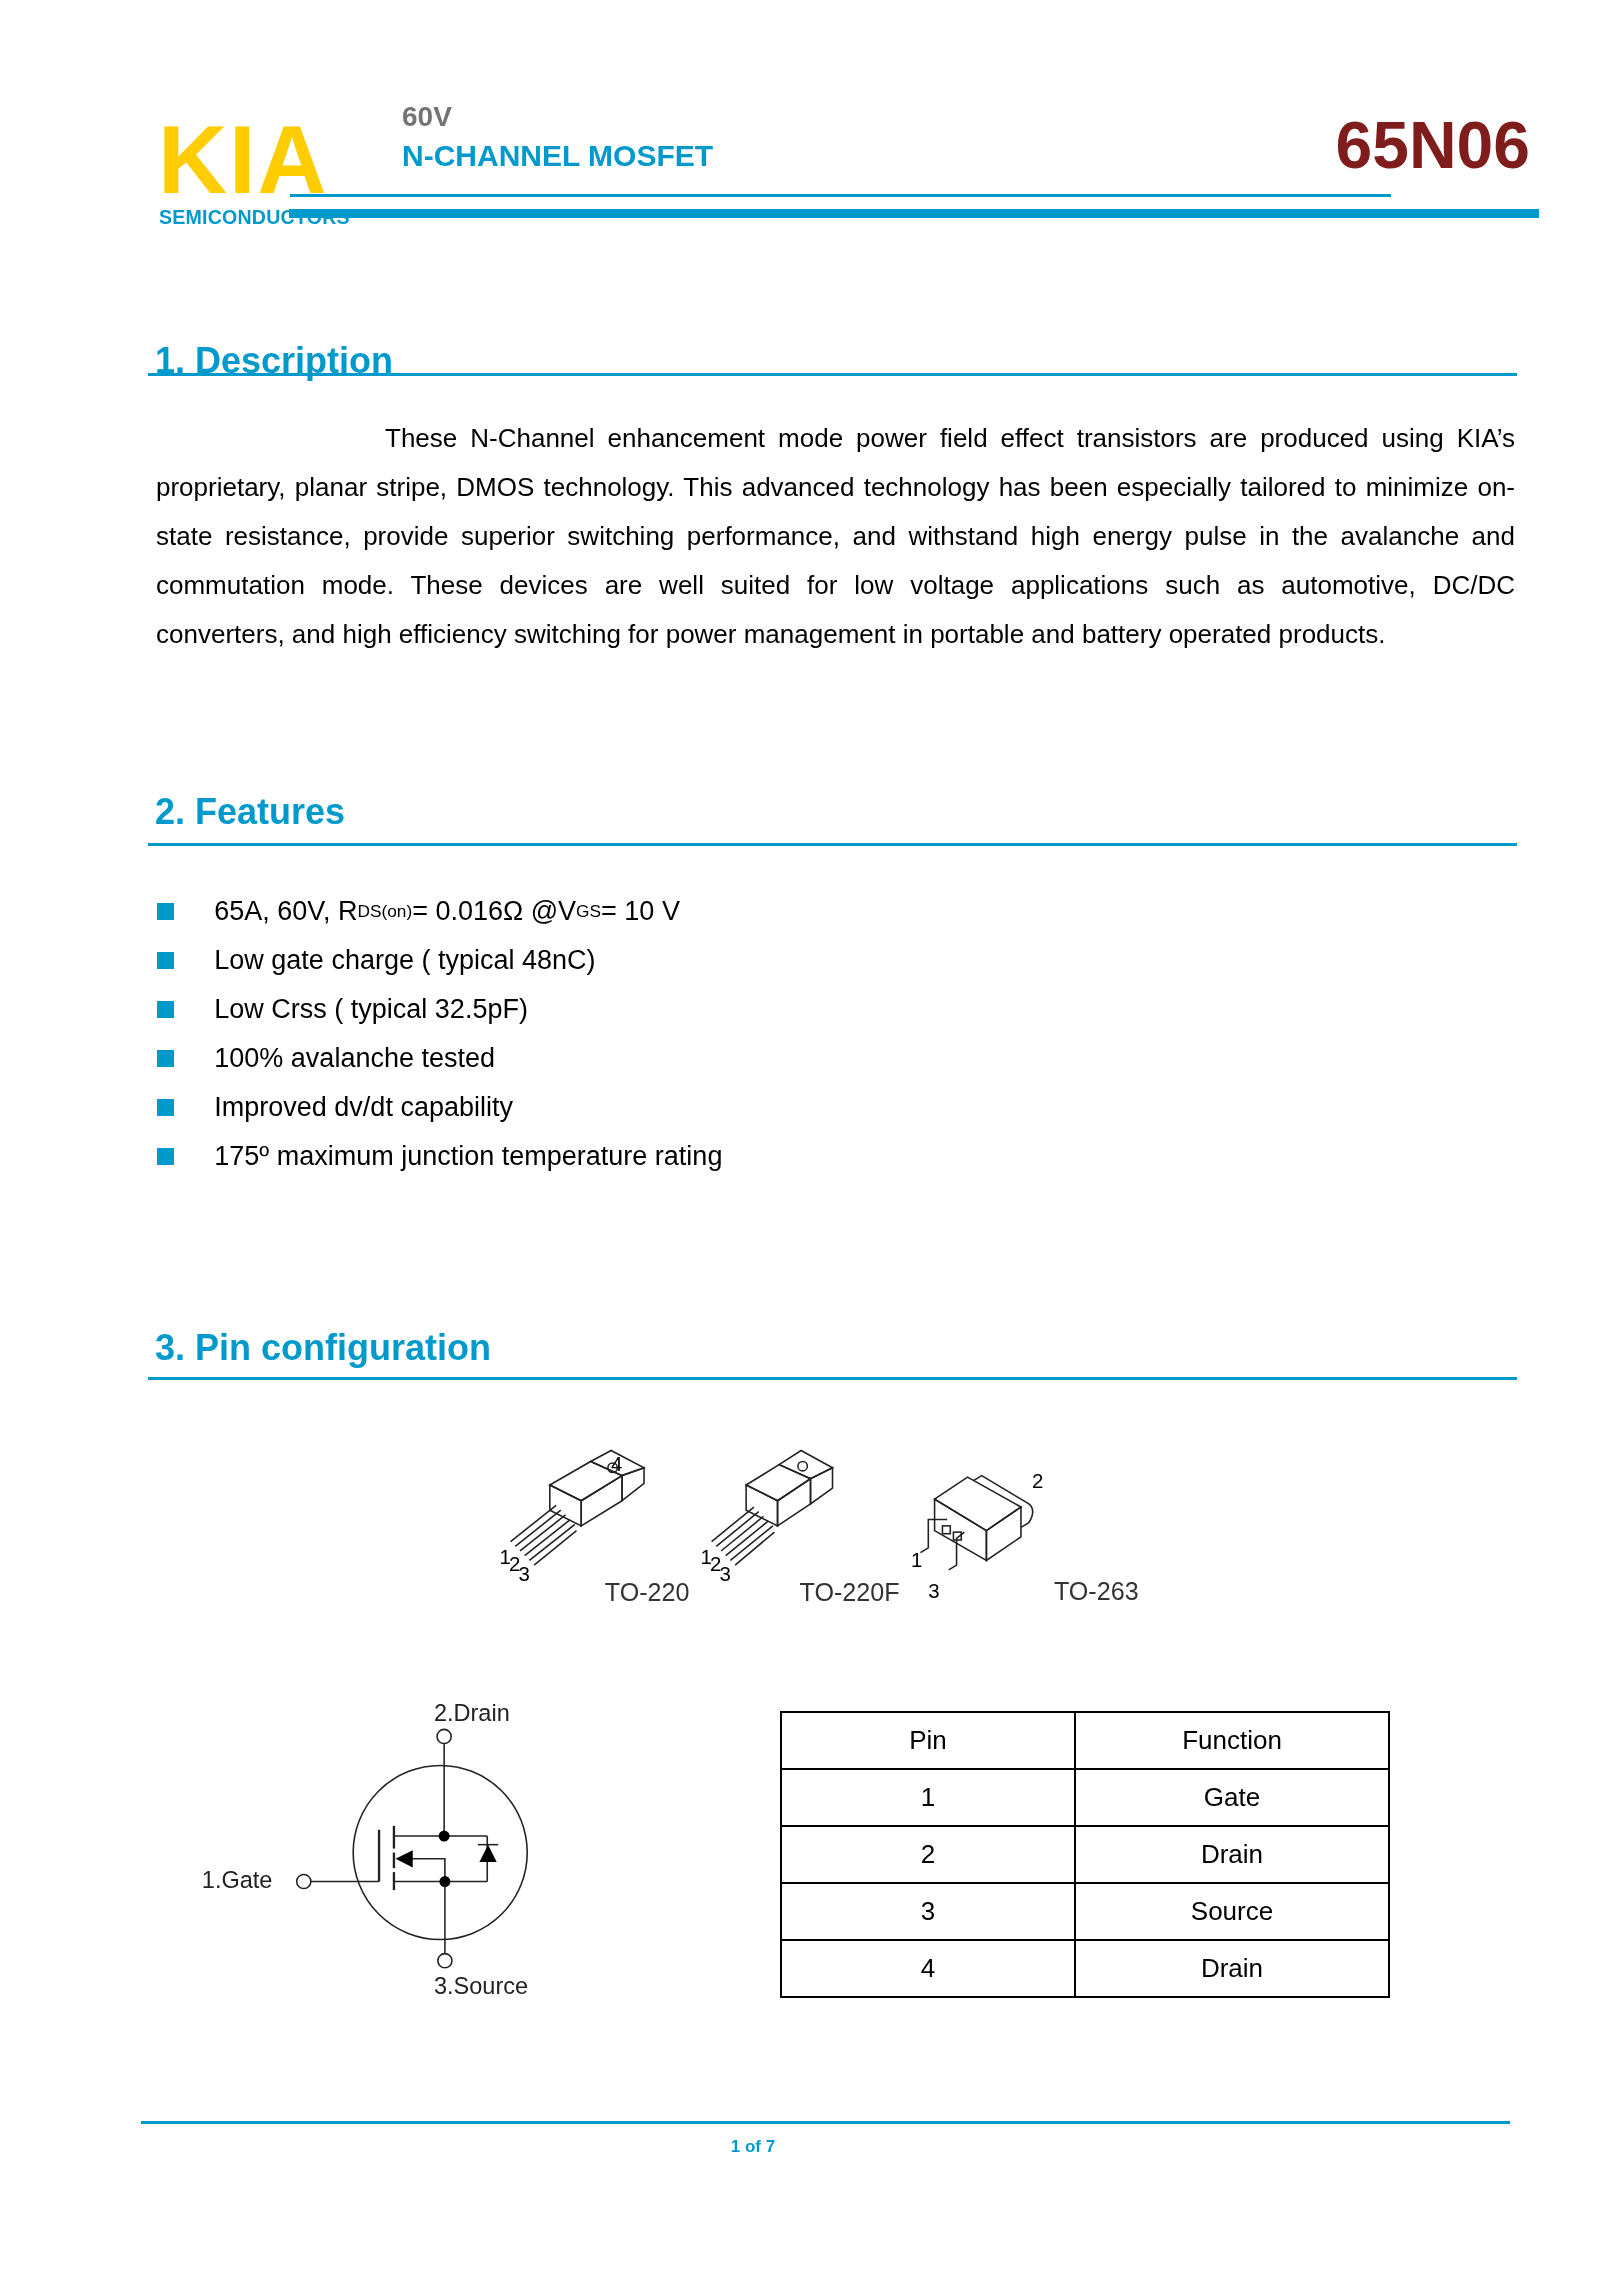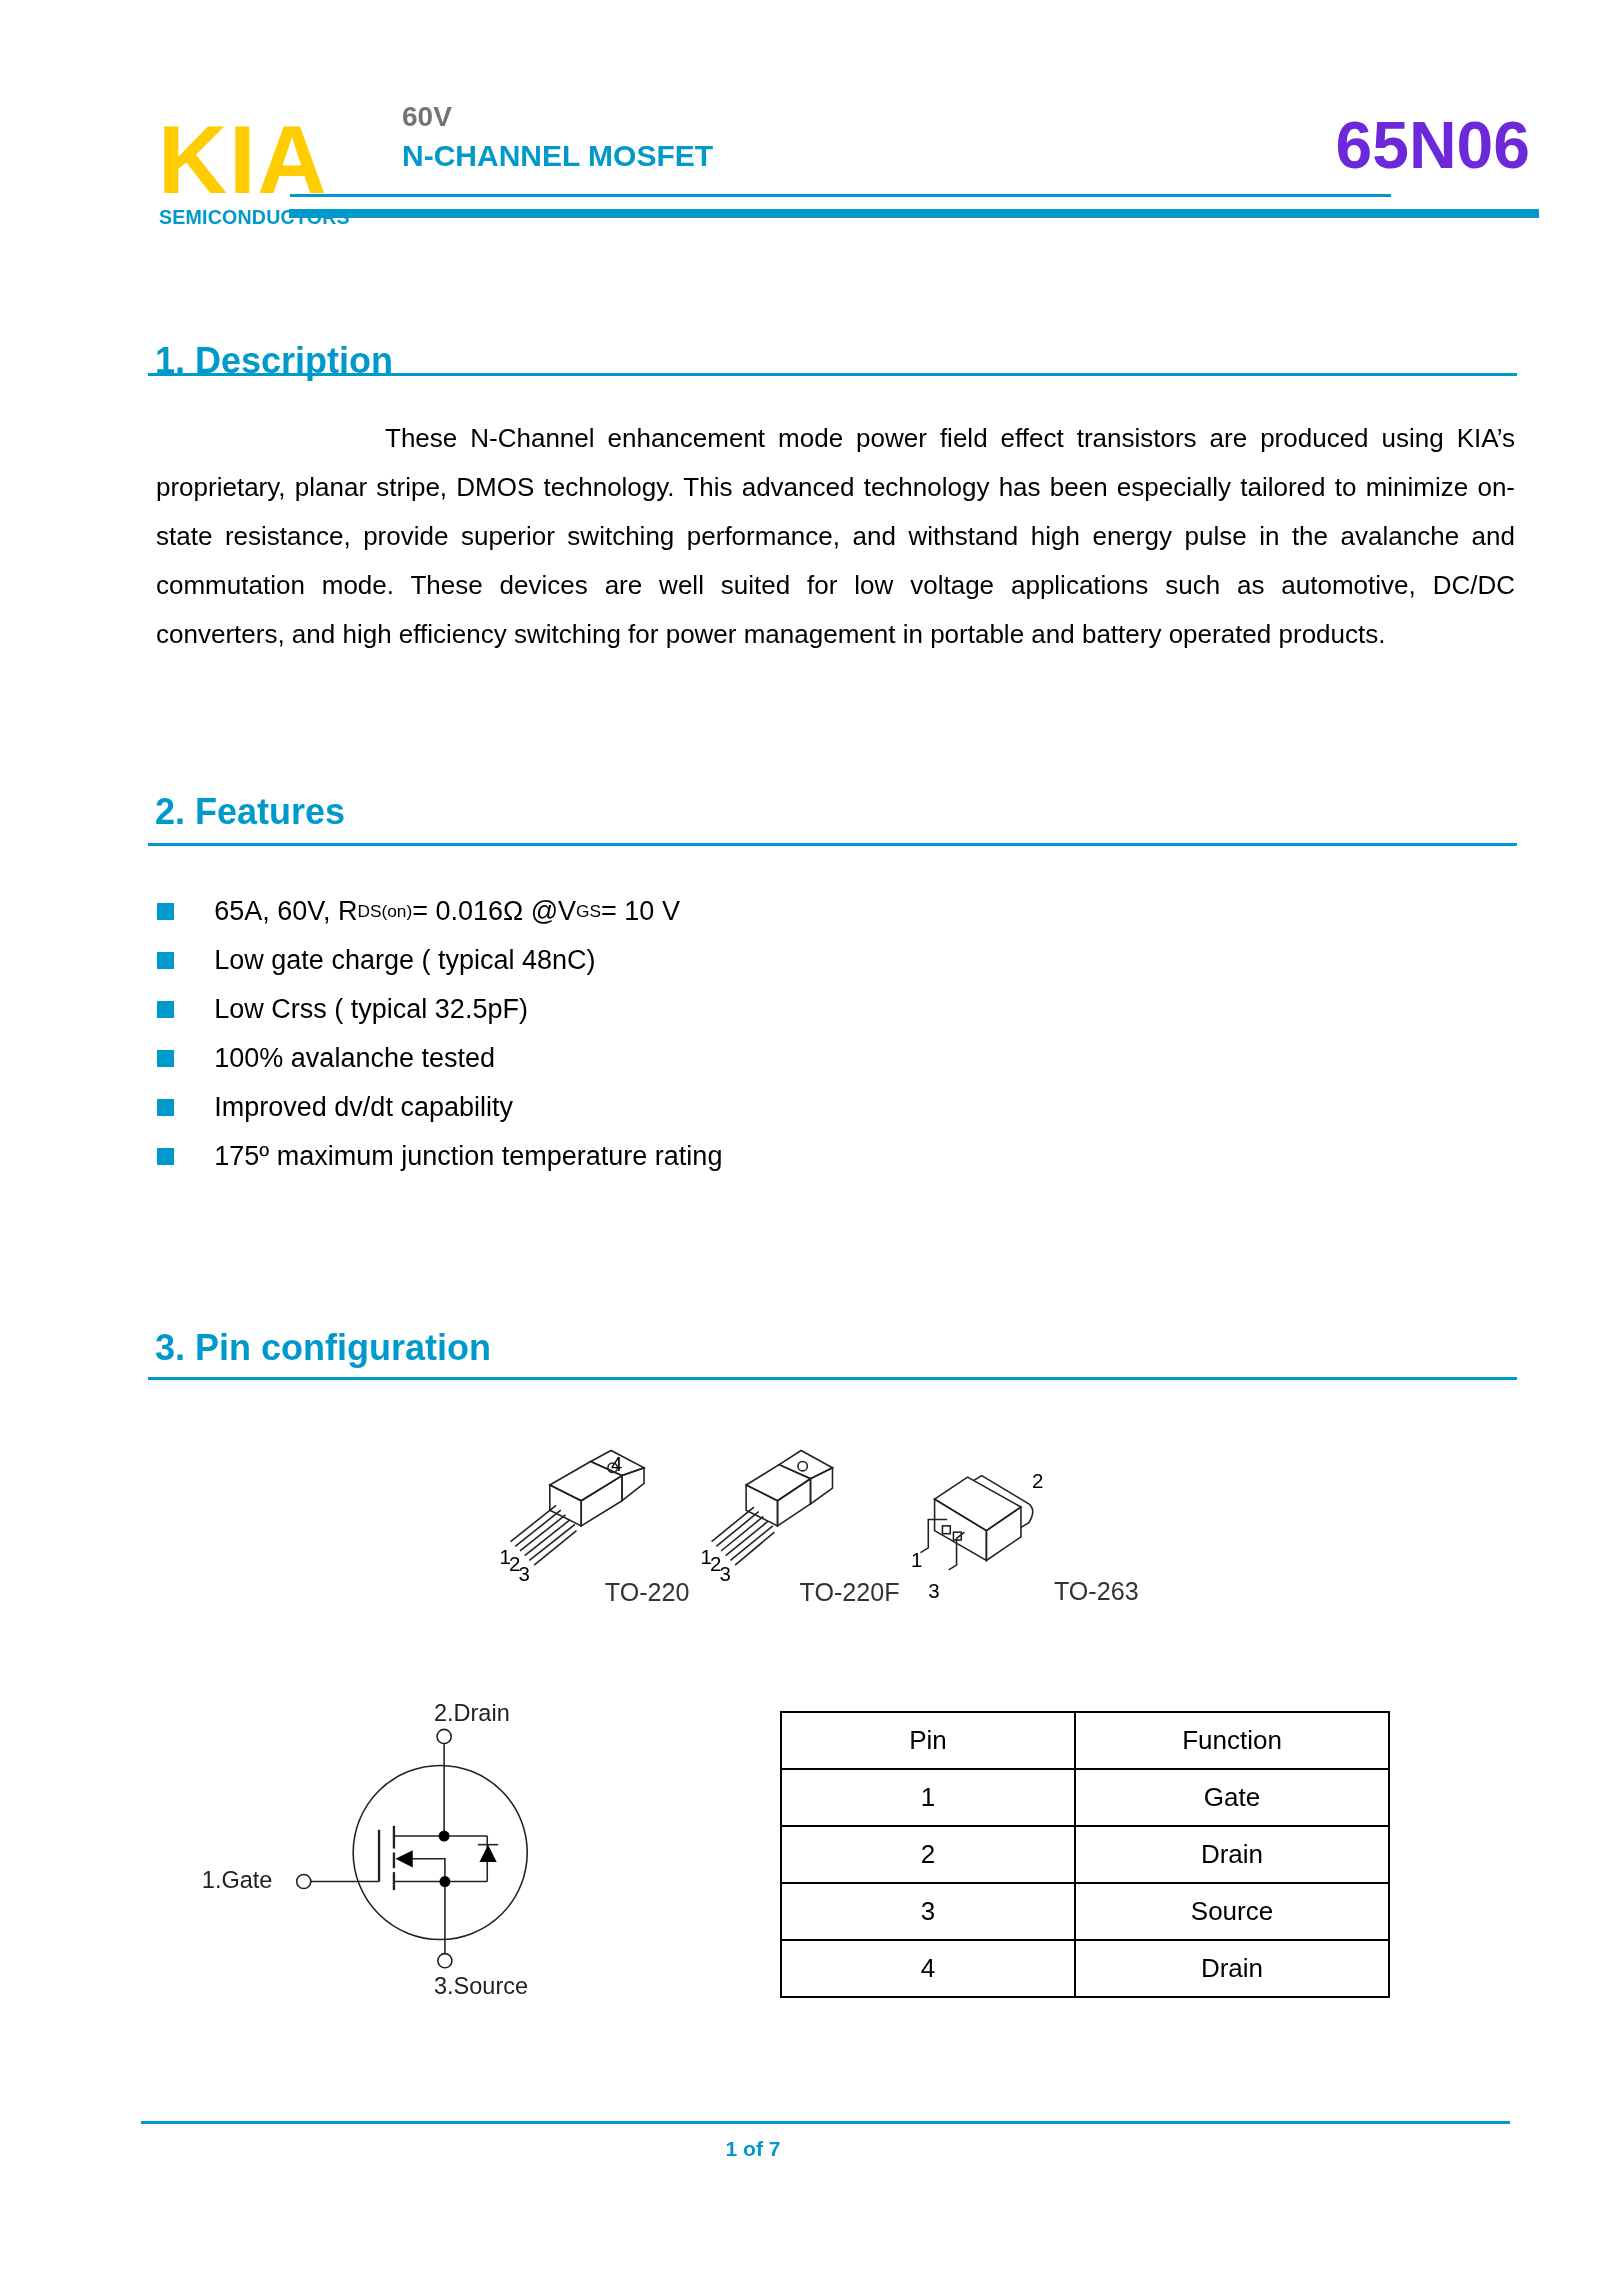--- a/index.html
+++ b/index.html
@@ -4,40 +4,40 @@
 <style>
   html, body { margin: 0; padding: 0; background: #ffffff; }
   body { width: 1623px; height: 2295px; position: relative; overflow: hidden;
          font-family: "Liberation Sans", sans-serif; color: #000; }
   .abs { position: absolute; }
   
   .logo { left: 158px; top: 97px; font-size: 96px; font-weight: bold; color: #ffcc00; letter-spacing: 1.6px; line-height: 1; margin-top: 15px; }
   .logo-sub { left: 159px; top: 206px; font-size: 19.6px; font-weight: bold; color: #0099cc; letter-spacing: 0.2px; }
   .hdr-v { left: 402px; top: 101px; font-size: 28px; font-weight: bold; color: #737373; }
   .hdr-t { left: 402px; top: 139px; font-size: 30px; font-weight: bold; color: #0099cc; }
-  .hdr-part { right: 93px; top: 112px; font-size: 66px; font-weight: bold; color: #6d28d9; line-height: 1; }
+  .hdr-part { right: 93px; top: 112px; font-size: 66px; font-weight: bold; color: #7f1d1d; line-height: 1; }
   .rule-thin { left: 290px; top: 194px; width: 1101px; height: 3.1px; background: #0099cc; }
   .rule-thick { left: 289px; top: 209px; width: 1250px; height: 9.4px; background: #0099cc; }
   
   .sec-title { left: 155px; font-size: 36px; font-weight: bold; color: #0099cc; }
   .sec-rule { left: 148px; width: 1369px; height: 3.1px; background: #0099cc; }
   .desc { left: 156px; top: 414px; width: 1359px; font-size: 26px; line-height: 49px; text-align: justify; }
   .desc .indent { display: inline-block; width: 229px; }
   .features { left: 157px; top: 887px; margin: 0; padding: 0; list-style: none; }
   .features li { height: 49px; display: flex; align-items: center; font-size: 27px; }
   .bullet { display: inline-block; width: 17.3px; height: 17.3px; background: #0099cc; margin-right: 40px; }
   .features sub { font-size: 17.3px; vertical-align: -4.7px; }
   
   table.pins { position: absolute; left: 780px; top: 1711px; border-collapse: collapse; font-size: 26px; }
   table.pins td { border: 2.4px solid #000; text-align: center; height: 53px; }
   table.pins td.c1 { width: 290px; }
   table.pins td.c2 { width: 310px; }
   
   .foot-rule { left: 141px; top: 2121px; width: 1369px; height: 3.1px; background: #0099cc; }
-  .foot-page { left: 0; width: 1506px; top: 2137px; text-align: center; font-size: 21px; font-weight: bold; color: #0099cc; }
+  .foot-page { left: 0; width: 1506px; top: 2137px; text-align: center; font-size: 17px; font-weight: bold; color: #0099cc; }
 </style>
 </head>
 <body>
 
 <div class="abs logo">KIA</div>
 <div class="abs logo-sub">SEMICONDUCTORS</div>
 <div class="abs hdr-v">60V</div>
 <div class="abs hdr-t">N-CHANNEL MOSFET</div>
 <div class="abs hdr-part">65N06</div>
 <div class="abs rule-thin"></div>

